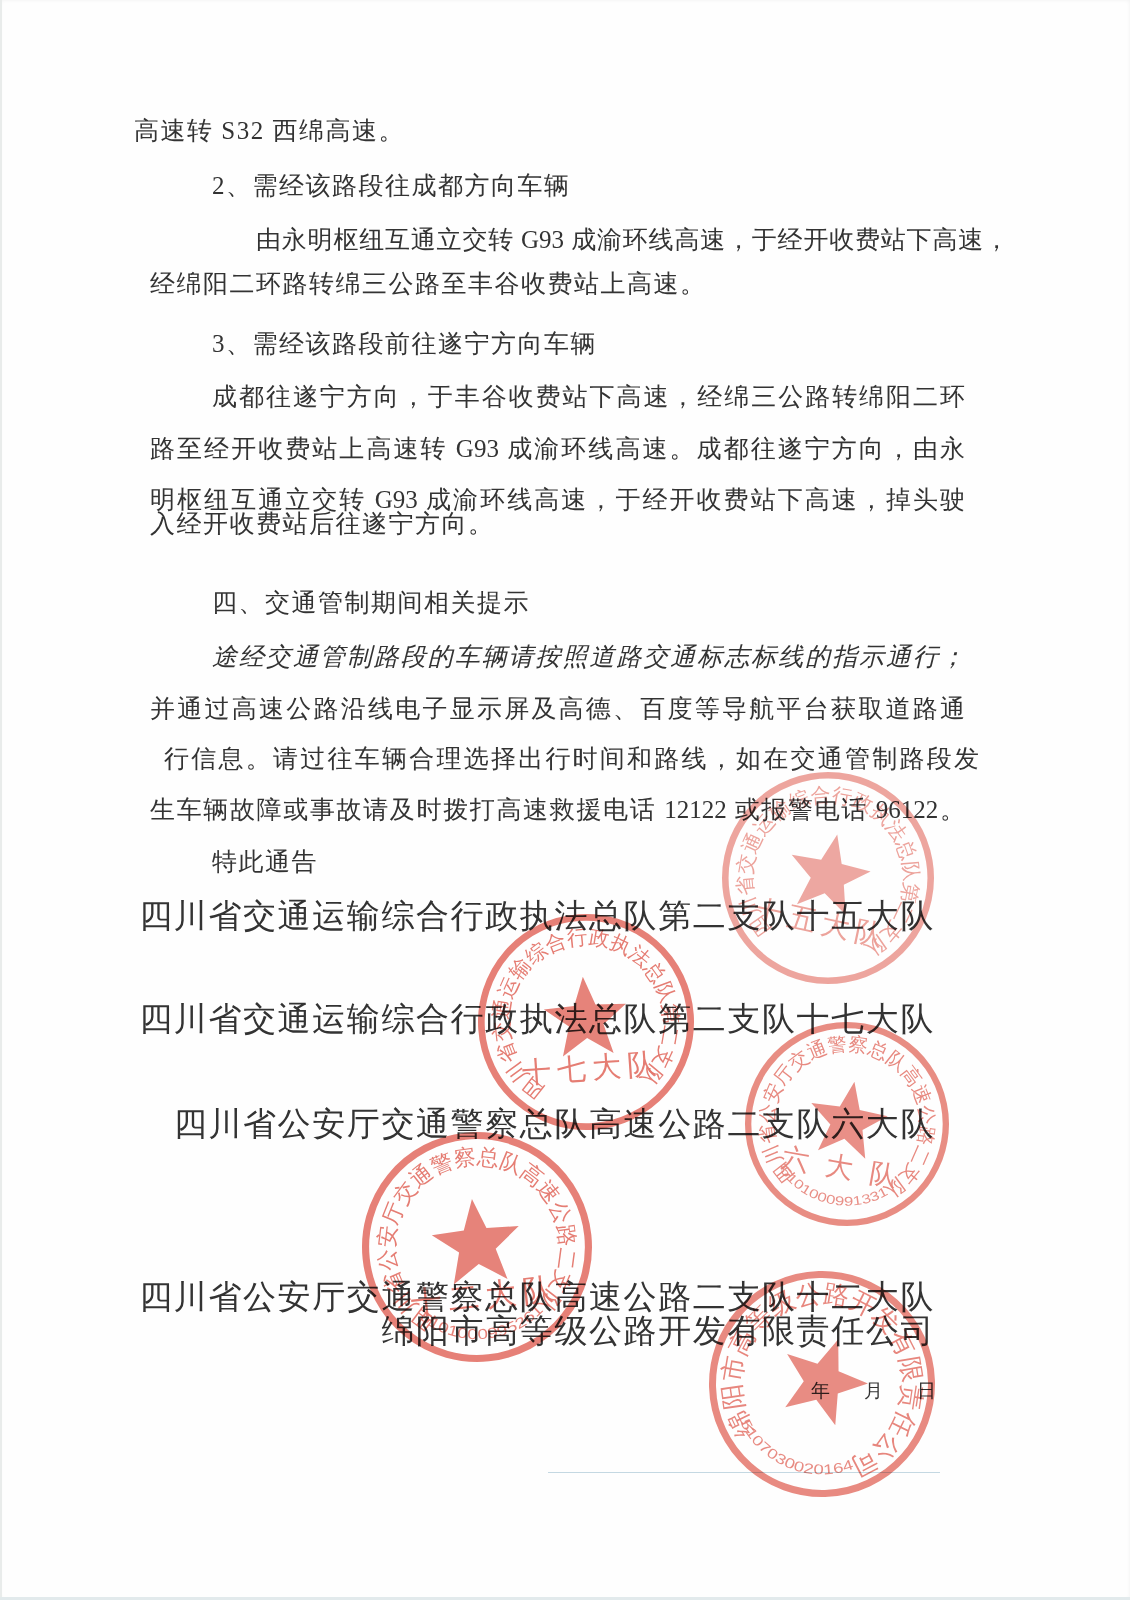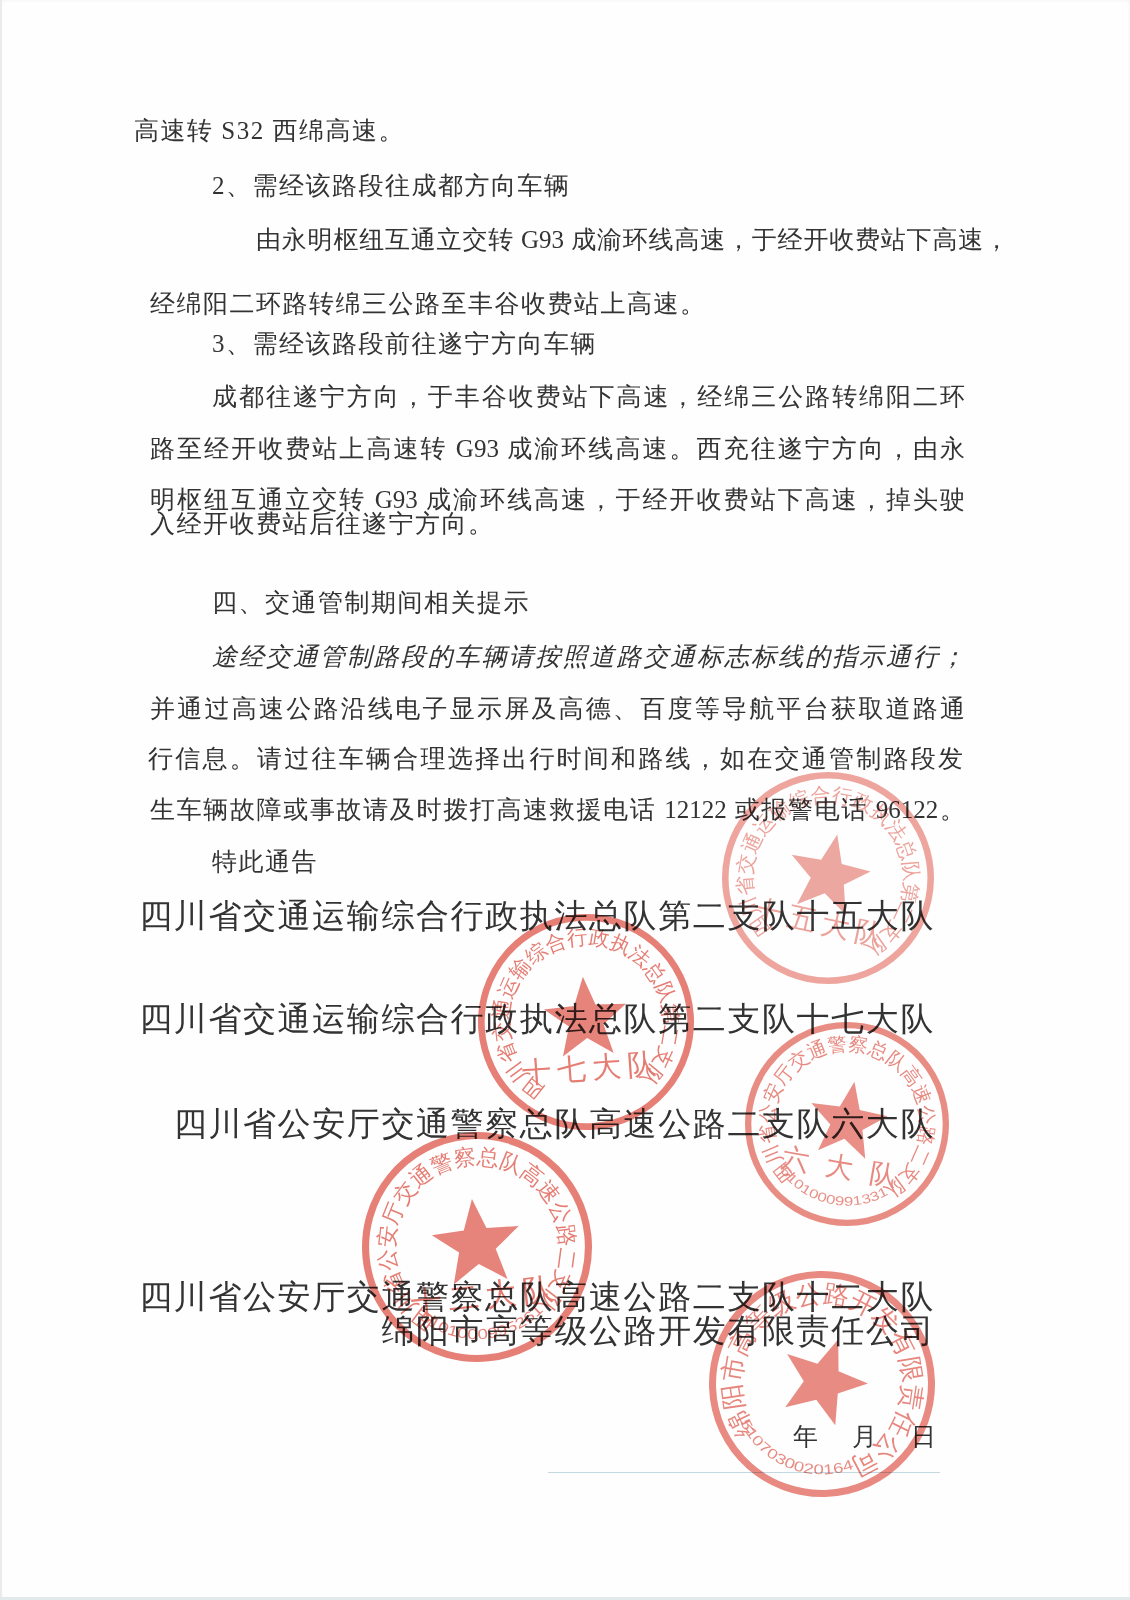--- a/index.html
+++ b/index.html
@@ -35,23 +35,23 @@
     right:195px;
     font-size:33px;
     line-height:32px;
     color:#333;
     letter-spacing:1.6px;
     white-space:nowrap;
     text-align:right;
   }
   #date-line{
     position:absolute;
-    top:1420px;
+    top:1378px;
     right:194px;
-    font-size:25px;
+    font-size:19px;
     color:#333;
     white-space:nowrap;
   }
   #date-line .date-label{display:inline-block;}
   #date-line .date-label + .date-label{margin-left:34px;}
   .seal{
     position:absolute;
     mix-blend-mode:multiply;
     pointer-events:none;
   }
@@ -68,30 +68,30 @@
   }
 </style>
 </head>
 <body>
 
 <div id="page">
   <div id="body-text">
       <div class="body-line" style="left: 134px; top: 115px;">高速转 S32 西绵高速。</div>
       <div class="body-line" style="left: 212px; top: 170px;">2、需经该路段往成都方向车辆</div>
       <div class="body-line fill" style="left: 212px; top: 224px; width: 753px; margin-left: 44px;">由永明枢纽互通立交转 G93 成渝环线高速，于经开收费站下高速，</div>
-      <div class="body-line" style="left: 150px; top: 288px;">经绵阳二环路转绵三公路至丰谷收费站上高速。</div>
+      <div class="body-line" style="left: 150px; top: 268px;">经绵阳二环路转绵三公路至丰谷收费站上高速。</div>
       <div class="body-line" style="left: 212px; top: 328px;">3、需经该路段前往遂宁方向车辆</div>
       <div class="body-line fill" style="left: 212px; top: 381px; width: 753px;">成都往遂宁方向，于丰谷收费站下高速，经绵三公路转绵阳二环</div>
-      <div class="body-line fill" style="left: 150px; top: 433px; width: 815px;">路至经开收费站上高速转 G93 成渝环线高速。西充往遂宁方向，由永</div>
+      <div class="body-line fill" style="left: 150px; top: 433px; width: 815px;">路至经开收费站上高速转 G93 成渝环线高速。成都往遂宁方向，由永</div>
       <div class="body-line fill" style="left: 150px; top: 484px; width: 815px;">明枢纽互通立交转 G93 成渝环线高速，于经开收费站下高速，掉头驶</div>
       <div class="body-line" style="left: 150px; top: 508px; text-align: right;">入经开收费站后往遂宁方向。</div>
       <div class="body-line" style="left: 212px; top: 587px;">四、交通管制期间相关提示</div>
       <div class="body-line fill" style="left: 212px; top: 641px; width: 753px; font-style: italic;">途经交通管制路段的车辆请按照道路交通标志标线的指示通行；</div>
       <div class="body-line fill" style="left: 150px; top: 693px; width: 815px;">并通过高速公路沿线电子显示屏及高德、百度等导航平台获取道路通</div>
-      <div class="body-line fill" style="left: 148px; top: 743px; width: 815px;">行信息。请过往车辆合理选择出行时间和路线，如在交通管制路段发</div>
+      <div class="body-line fill" style="left: 164px; top: 743px; width: 815px;">行信息。请过往车辆合理选择出行时间和路线，如在交通管制路段发</div>
       <div class="body-line fill" style="left: 150px; top: 794px; width: 815px;">生车辆故障或事故请及时拨打高速救援电话 12122 或报警电话 96122。</div>
       <div class="body-line" style="left: 212px; top: 846px;">特此通告</div>
     </div>
   <div id="signatures">
       <div class="sig-line" style="top: 900px;">四川省交通运输综合行政执法总队第二支队十五大队</div>
       <div class="sig-line" style="top: 1003px;">四川省交通运输综合行政执法总队第二支队十七大队</div>
       <div class="sig-line" style="top: 1108px;">四川省公安厅交通警察总队高速公路二支队六大队</div>
       <div class="sig-line" style="top: 1281px; text-align: right;">四川省公安厅交通警察总队高速公路二支队十二大队</div>
       <div class="sig-line" style="top: 1315px;">绵阳市高等级公路开发有限责任公司</div>
     </div>

